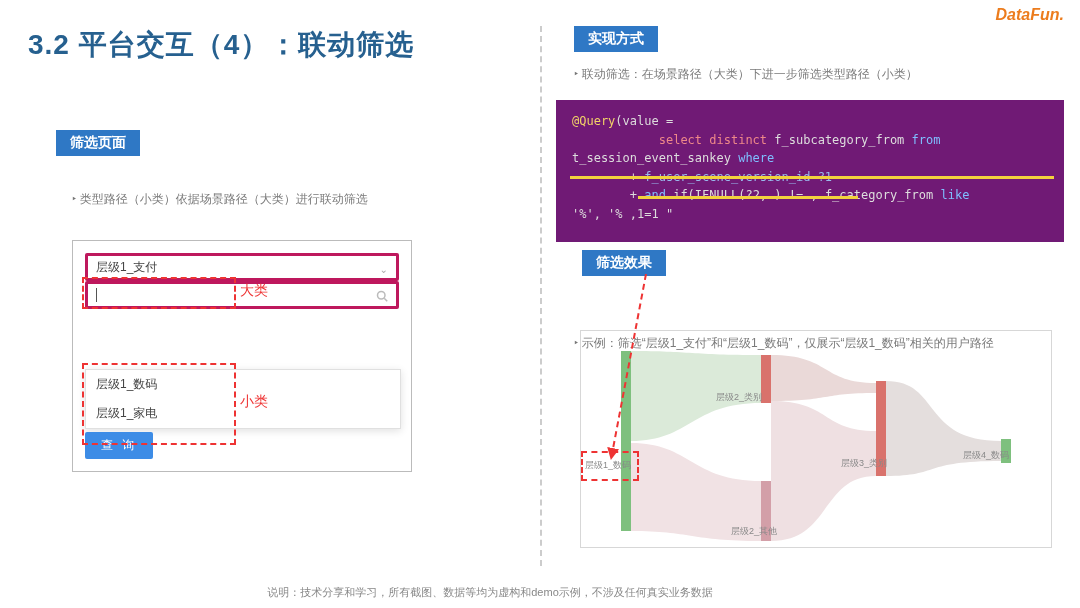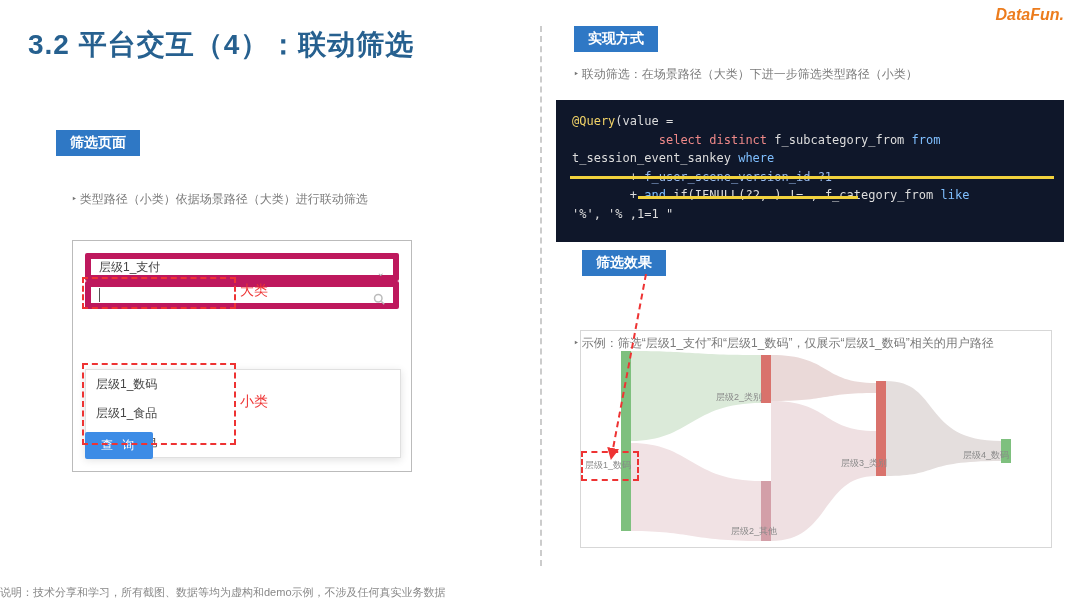--- a/index.html
+++ b/index.html
@@ -11,50 +11,50 @@
   .slide-title { position:absolute; left:28px; top:26px; font-size:28px; font-weight:700; color:#26608f; letter-spacing:1px; }
   .divider { position:absolute; left:540px; top:26px; height:540px; border-left:2px dashed #ccc; }
   .badge { display:inline-block; background:#2f78c5; color:#fff; font-weight:700; font-size:14px; padding:4px 14px; }
   .bullet-line { font-size:12px; color:#7a7a7a; }
   .bullet-line::before { content:"\2023  "; color:#777; }
   
   .left-badge { position:absolute; left:56px; top:130px; }
   .left-bullet { position:absolute; left:72px; top:189px; }
   .filter-panel { position:absolute; left:72px; top:240px; width:340px; height:232px; border:1px solid #bbb; padding:12px 12px 16px 12px; box-sizing:border-box; }
   .field-label { font-size:12px; color:#444; margin:4px 0 6px 0; }
-  .select-box { width:100%; height:28px; border:6px solid #be185d; border-radius:2px; background:#fff; font-size:12px; color:#444; display:flex; align-items:center; padding:0 8px; box-sizing:border-box; position:relative; }
+  .select-box { width:100%; height:28px; border:3px solid #be185d; border-radius:2px; background:#fff; font-size:12px; color:#444; display:flex; align-items:center; padding:0 8px; box-sizing:border-box; position:relative; }
   .select-box .chev { position:absolute; right:8px; top:8px; color:#aaa; font-size:10px; }
   .select-box .searchicon { position:absolute; right:8px; top:6px; color:#b9b9b9; font-size:12px; }
   .cursor-bar { display:inline-block; width:1px; height:14px; background:#555; }
   .dropdown { position:absolute; left:12px; width:314px; border:1px solid #e0e0e0; box-shadow:0 2px 8px rgba(0,0,0,0.12); background:#fff; font-size:12px; color:#444; }
   .dropdown div { padding:6px 10px; }
   .query-btn { margin-top:64px; background:#3d8ce6; color:#fff; border:none; font-size:12px; padding:5px 16px; border-radius:2px; letter-spacing:3px; }
   .red-dash { position:absolute; border:2px dashed #e33; pointer-events:none; }
   .red-label { position:absolute; color:#e33; font-size:14px; }
   
   .right-badge1 { position:absolute; left:574px; top:26px; }
   .right-bullet1 { position:absolute; left:574px; top:64px; }
   .right-bullet1 .bullet-line { color:#7a7a7a; }
-  .code-block { position:absolute; left:556px; top:100px; width:508px; height:142px; background:#0f172a; color:#ddd; font-family:Consolas,Menlo,monospace; font-size:12px; line-height:1.55; padding:12px 16px; box-sizing:border-box; white-space:pre; overflow:hidden; }
+  .code-block { position:absolute; left:556px; top:100px; width:508px; height:142px; background:#701a75; color:#ddd; font-family:Consolas,Menlo,monospace; font-size:12px; line-height:1.55; padding:12px 16px; box-sizing:border-box; white-space:pre; overflow:hidden; }
   .kw-yellow { color:#f2d367; }
   .kw-blue { color:#7fbfff; }
   .kw-red { color:#e88; }
   .kw-cyan { color:#9be; }
   .underline-yellow { position:absolute; height:0; border-top:3px solid #f2d23d; }
   .right-badge2 { position:absolute; left:574px; top:250px;margin-left:8px; }
   .right-bullet2 { position:absolute; left:574px; top:289px; width:470px; line-height:1.6;margin-top:40px; }
   
   .sankey { position:absolute; left:580px; top:330px; width:470px; height:216px; border:1px solid #d7d7d7; }
   .snode { position:absolute; width:10px; }
   .sn-green { background:#7ec07e; }
   .sn-orange { background:#d9726c; }
   .sn-pink { background:#d39fa8; }
   .slabel { position:absolute; font-size:9px; color:#888; }
   .red-box-sankey { position:absolute; border:2px dashed #e33; }
-  .footer { position:absolute; left:0; bottom:8px; width:980px; text-align:left; font-size:11px; color:#888; }
+  .footer { position:absolute; left:0; bottom:8px; width:980px; text-align:center; font-size:11px; color:#888; }
 </style>
 </head>
 <body>
 
 <div class="logo"><span>DataFun.</span></div>
 
 <div class="slide-title">3.2 平台交互（4）：联动筛选</div>
 
 <div class="divider"></div>
 
@@ -71,21 +71,20 @@
     <span class="searchicon">
       <svg width="12" height="12" viewBox="0 0 16 16" fill="none" stroke="#bbb" stroke-width="2">
           <circle cx="7" cy="7" r="5"></circle>
           <line x1="11" y1="11" x2="15" y2="15"></line>
         </svg>
     </span>
   </div>
 
   <div class="dropdown" style="top:128px;">
     <div>层级1_数码</div>
-    <div>层级1_食品</div>
     <div>层级1_家电</div>
   </div>
   <button class="query-btn" style="position:absolute; left:12px; bottom:12px;">查 询</button>
 </div>
 
 <div class="red-dash" style="left:82px; top:277px; width:150px; height:28px;"></div>
 <div class="red-label" style="left:240px; top:282px;">大类</div>
 <div class="red-dash" style="left:82px; top:363px; width:150px; height:78px;"></div>
 <div class="red-label" style="left:240px; top:393px;">小类</div>
 

